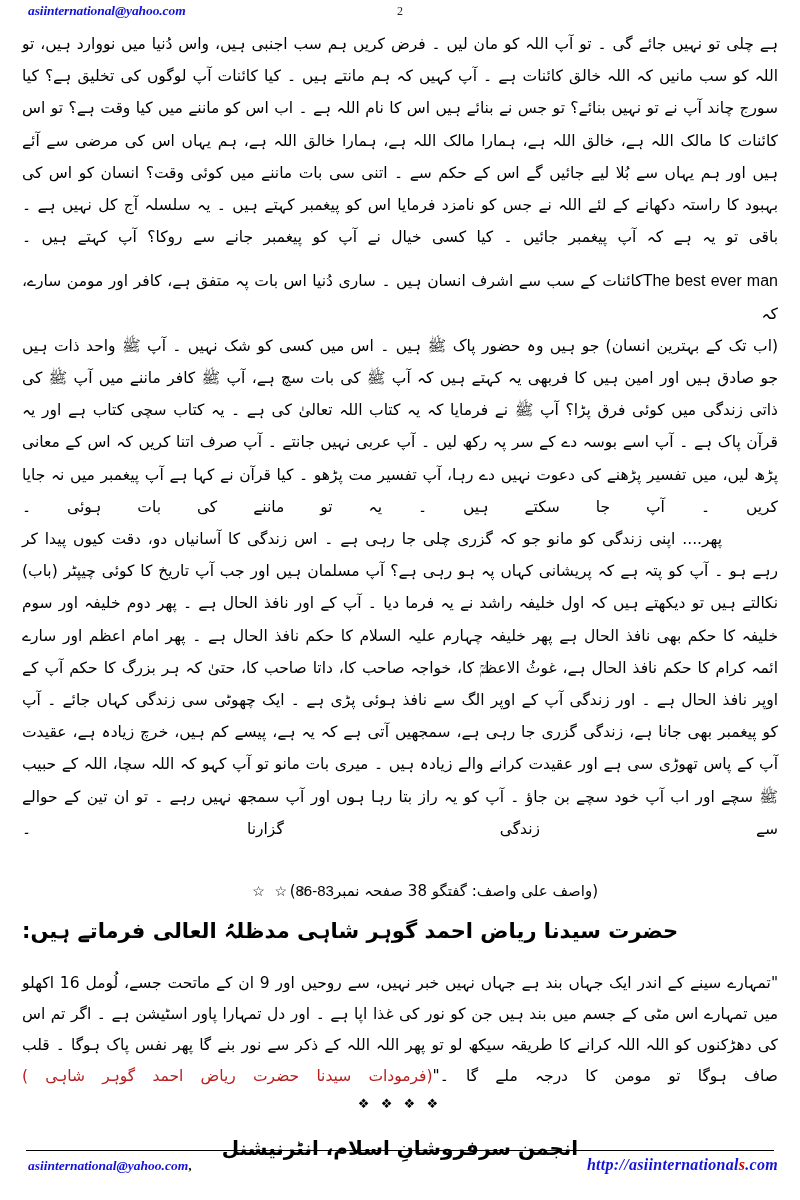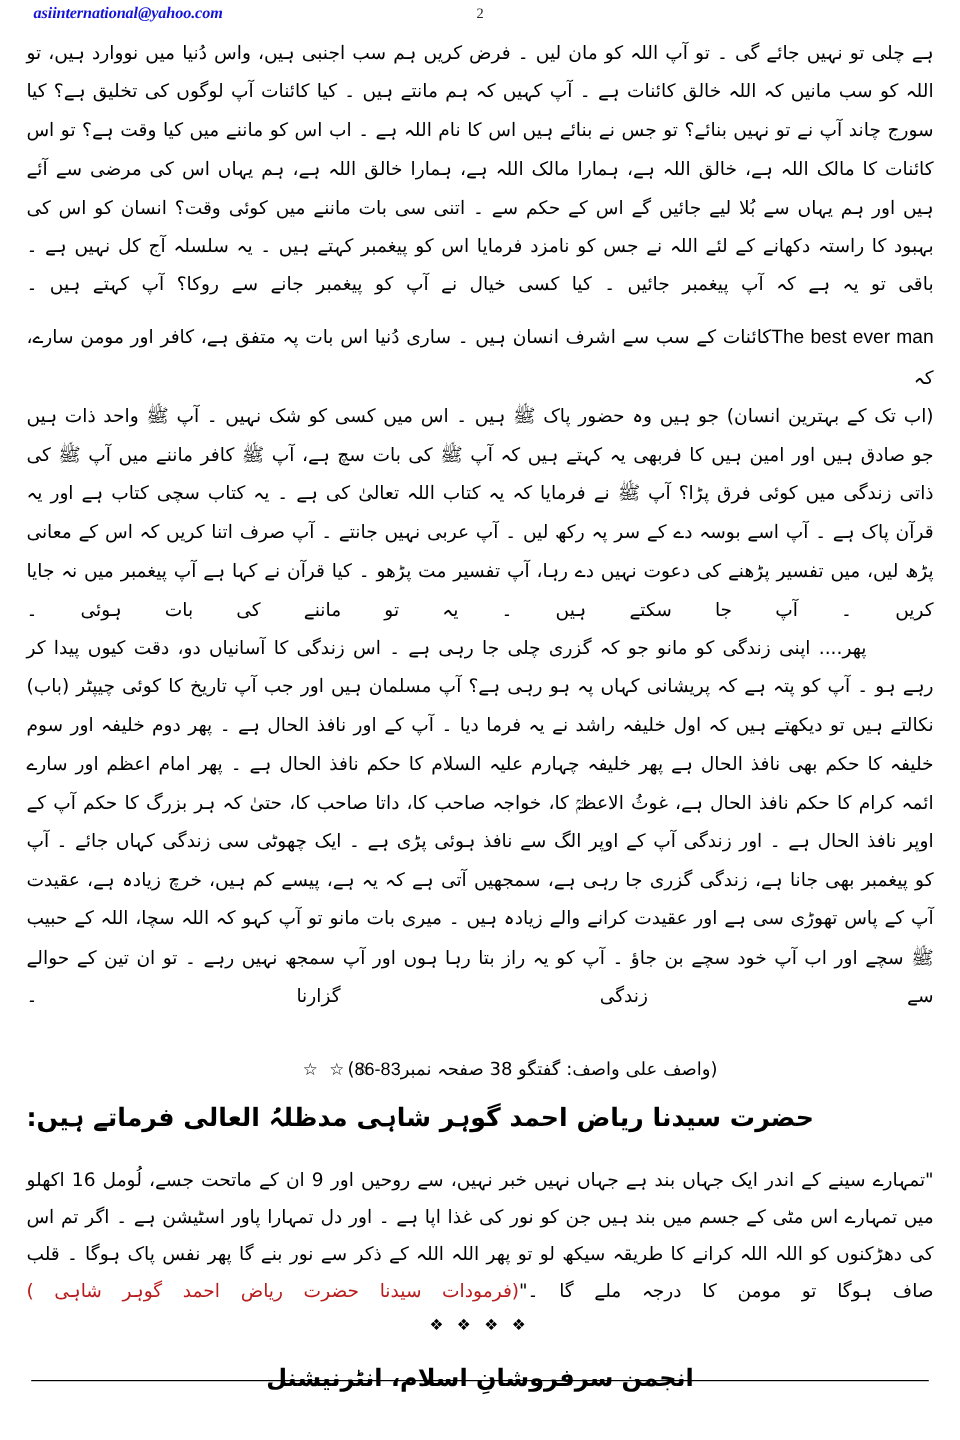--- a/index.html
+++ b/index.html
@@ -278,15 +278,19 @@
 
   <div class="quote-area">
     <p class="quote-para urdu"><span>"تمہارے سینے کے اندر ایک جہاں بند ہے جہاں نہیں خبر نہیں، سے روحیں اور 9 ان کے ماتحت جسے، لُومل 16 اکھلو میں تمہارے اس مٹی کے جسم میں بند ہیں جن کو نور کی غذا اپا ہے ۔ اور دل تمہارا پاور اسٹیشن ہے ۔ اگر تم اس کی دھڑکنوں کو اللہ اللہ کرانے کا طریقہ سیکھ لو تو پھر اللہ اللہ کے ذکر سے نور بنے گا پھر نفس پاک ہوگا ۔ قلب صاف ہوگا تو مومن کا درجہ ملے گا ۔"</span><span class="src-blue">(فرمودات سیدنا حضرت ریاض احمد گوہر شاہی )</span></p>
   </div>
 
   <div class="ornaments">❖ ❖ ❖ ❖</div>
 
   <div class="page-footer">
     <div class="footer-org">انجمن سرفروشانِ اسلام، انٹرنیشنل</div>
     <div class="footer-rule"></div>
+    <div class="footer-links">
+      <div class="footer-email"><span>asiinternational@yahoo.com</span><span class="comma">,</span></div>
+      <div class="footer-url"><span>http://asiinternational</span><span class="red-s">s</span><span>.com</span></div>
+    </div>
   </div>
 
 </div>
 
 </body></html>

